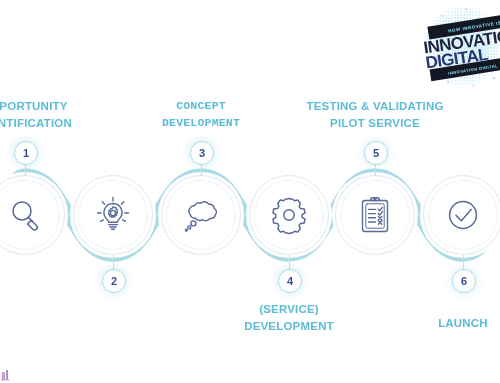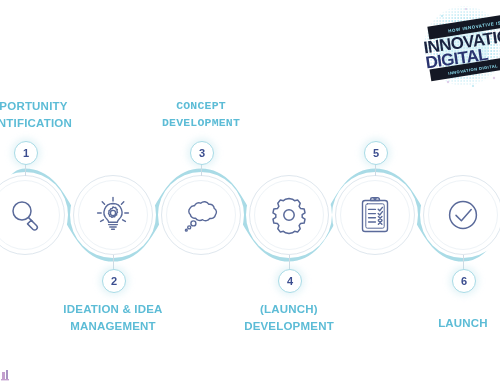--- a/index.html
+++ b/index.html
@@ -188,26 +188,26 @@
 
   <div class="badge" style="left:25px;top:152px;">1</div>
   <div class="badge" style="left:113px;top:280px;">2</div>
   <div class="badge" style="left:201px;top:152px;">3</div>
   <div class="badge" style="left:289px;top:280px;">4</div>
   <div class="badge" style="left:375px;top:152px;">5</div>
   <div class="badge" style="left:463px;top:280px;">6</div>
 
   <div class="label" style="left:-45px;top:98px;width:140px;">OPPORTUNITY
 IDENTIFICATION</div>
-  <div class="label" style="left:43px;top:301px;width:140px;">IDEATION &amp; IDEA
-MANAGEMENT</div>
   <div class="label" style="left:131px;top:98px;width:140px;font-family:Liberation Mono, monospace;">CONCEPT
 DEVELOPMENT</div>
-  <div class="label" style="left:219px;top:301px;width:140px;">(LAUNCH)
+  <div class="label" style="left:219px;top:301px;width:140px;">(SERVICE)
 DEVELOPMENT</div>
+  <div class="label" style="left:289px;top:98px;width:172px;">TESTING &amp; VALIDATING
+PILOT SERVICE</div>
   <div class="label" style="left:393px;top:315px;width:140px;">LAUNCH</div>
 
   <div id="logo">
     <svg width="92" height="88" viewBox="0 0 92 88">
       <defs>
         <pattern id="dots" width="3" height="3" patternUnits="userSpaceOnUse">
           <circle cx="1.1" cy="1.1" r="0.75" fill="#7fd4e8"></circle>
         </pattern>
         <radialGradient id="fade" cx="50%" cy="50%" r="50%">
           <stop offset="0%" stop-color="#ffffff" stop-opacity="1"></stop>

